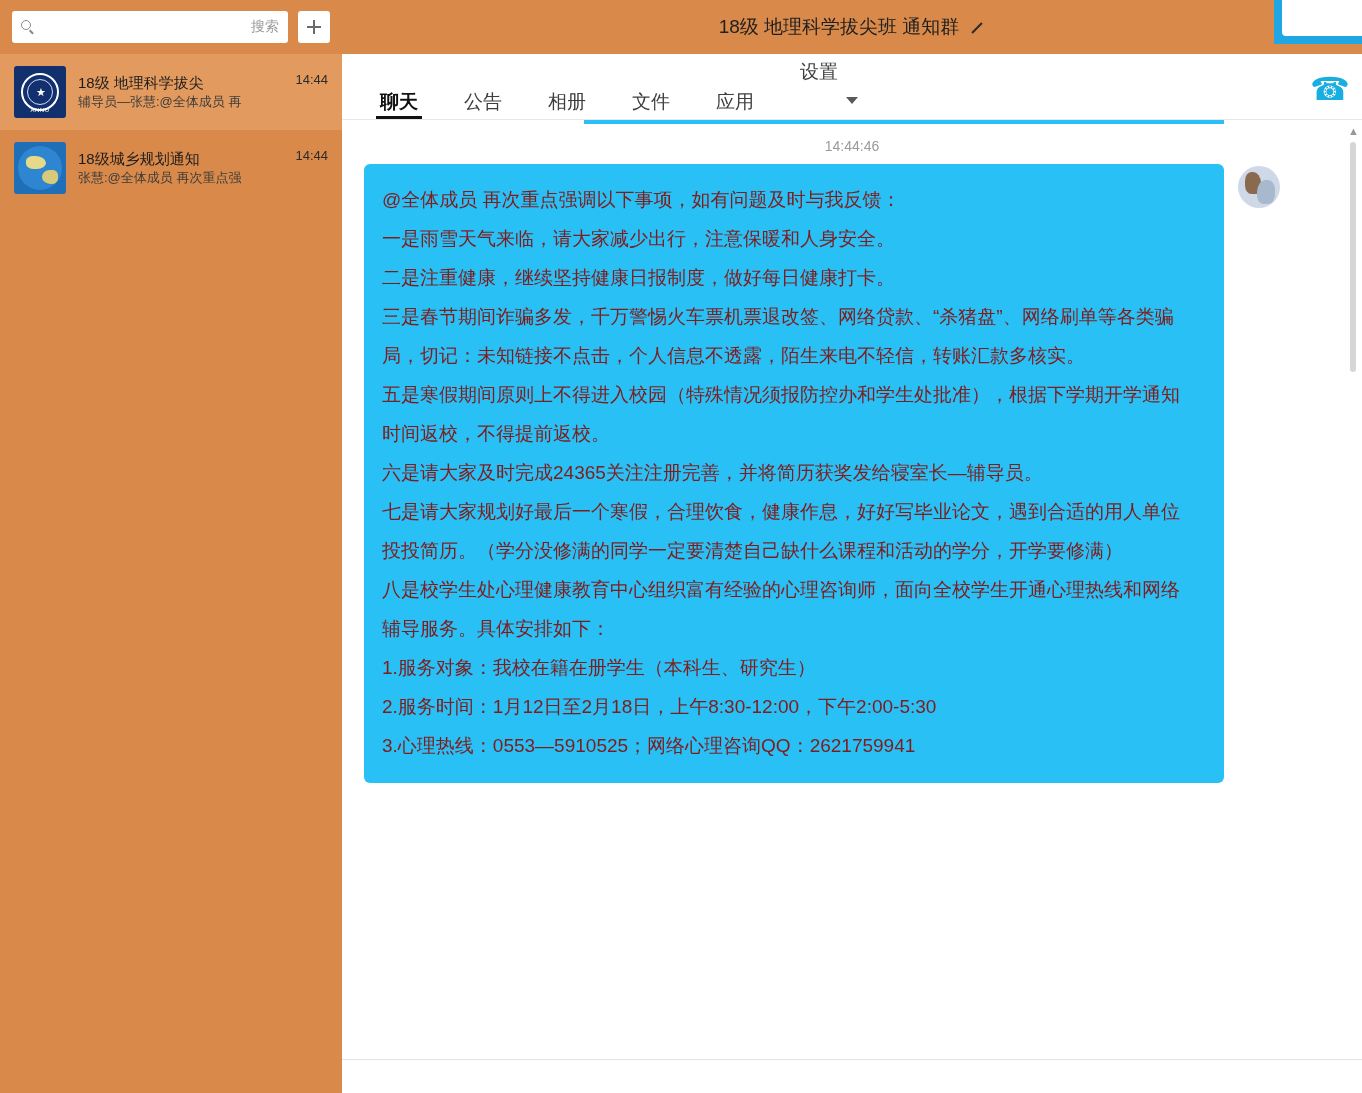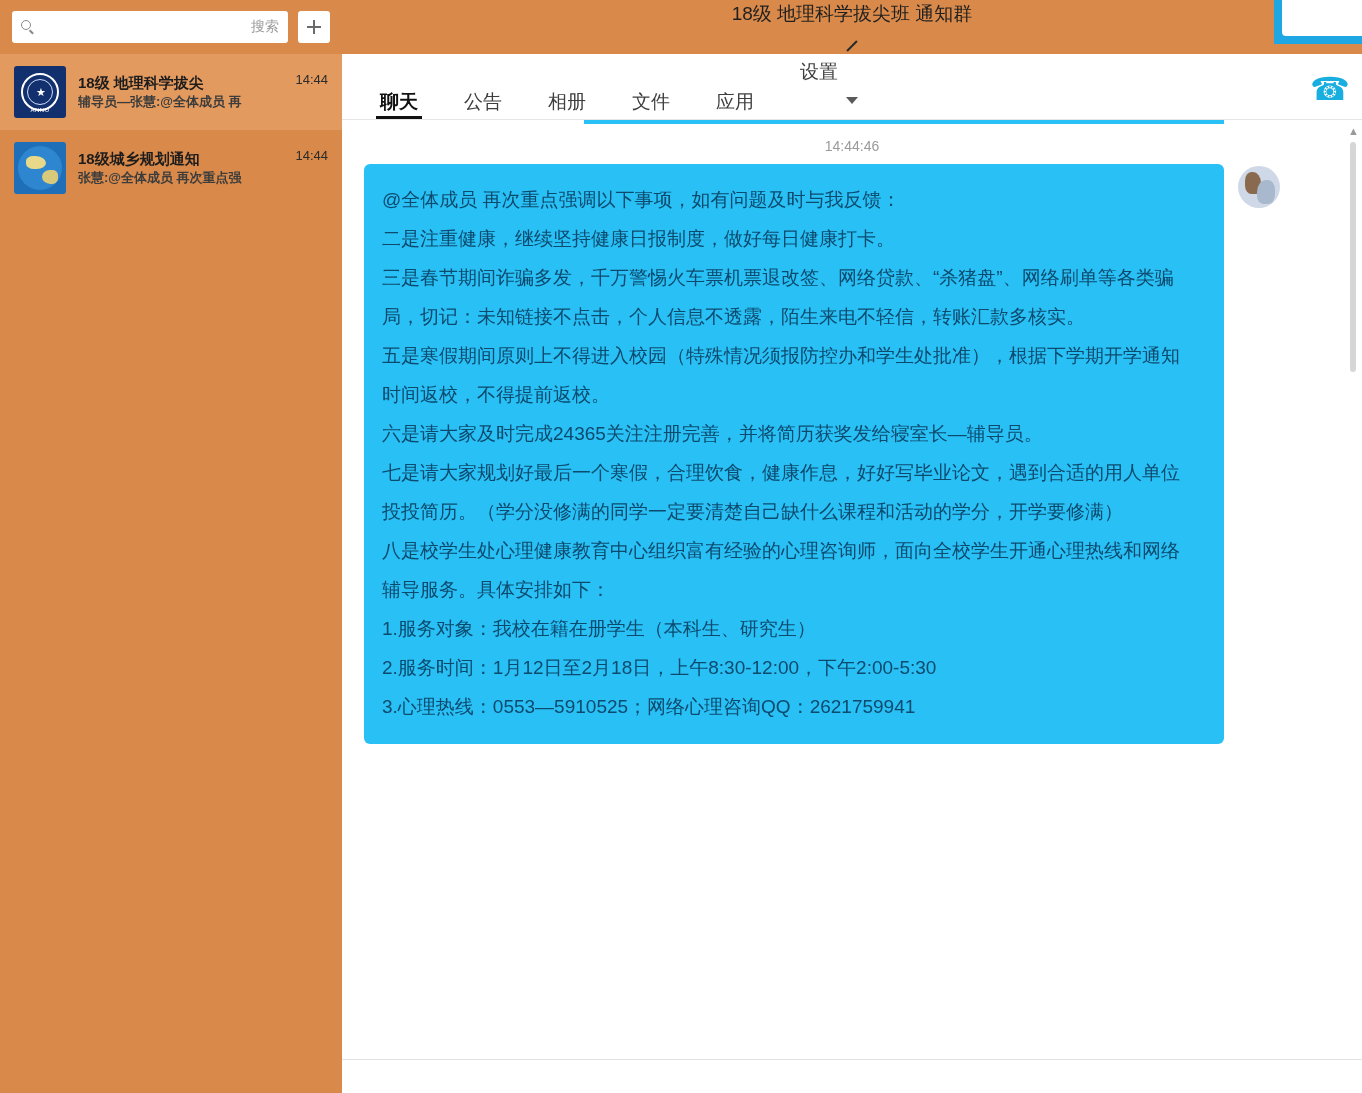--- a/index.html
+++ b/index.html
@@ -164,21 +164,20 @@
     left: 24px; top: 24px;
     width: 16px; height: 14px;
     background: #d9c97a;
     border-radius: 55% 40% 45% 60%;
   }
   .chat-meta {
     flex: 1;
     min-width: 0;
     display: flex;
     flex-direction: column;
-    font-weight: bold;
   }
   .chat-title {
     font-size: 15px;
     color: #1c1c1c;
     white-space: nowrap;
     overflow: hidden;
   }
   .chat-sub {
     font-size: 13px;
     color: #3c3c3c;
@@ -203,21 +202,20 @@
     position: relative;
   }
   .titlebar {
     height: 54px;
     background: #d98a4a;
     display: flex;
     align-items: center;
     justify-content: center;
     gap: 10px;
     position: relative;
-    flex-direction: column;
   }
   .titlebar .title {
     font-size: 19px;
     color: #1f1f1f;
   }
   .pencil-icon {
     width: 16px; height: 16px;
     position: relative;
     display: inline-block;
   }
@@ -317,21 +315,21 @@
   .msg-row {
     display: flex;
     align-items: flex-start;
     gap: 14px;
   }
   .bubble {
     flex: 1;
     background: #29c0f5;
     border-radius: 6px;
     padding: 16px 28px 18px 18px;
-    color: #0c4a6e;
+    color: #7f1d1d;
     font-size: 19px;
     line-height: 39px;
     max-width: 860px;
   }
   .bubble p { margin: 0; }
   .msg-avatar {
     width: 42px; height: 42px;
     flex: 0 0 42px;
     border-radius: 50%;
     background: #cfd8e6;
@@ -462,20 +460,21 @@
     <div class="chat-area">
       <div class="msg-scroll">
 
         <div class="prev-bubble"></div>
 
         <div class="timestamp">14:44:46</div>
 
         <div class="msg-row">
           <div class="bubble">
             <p>@全体成员 再次重点强调以下事项，如有问题及时与我反馈：</p>
+            <p>一是雨雪天气来临，请大家减少出行，注意保暖和人身安全。</p>
             <p>二是注重健康，继续坚持健康日报制度，做好每日健康打卡。</p>
             <p>三是春节期间诈骗多发，千万警惕火车票机票退改签、网络贷款、“杀猪盘”、网络刷单等各类骗局，切记：未知链接不点击，个人信息不透露，陌生来电不轻信，转账汇款多核实。</p>
             <p>五是寒假期间原则上不得进入校园（特殊情况须报防控办和学生处批准），根据下学期开学通知时间返校，不得提前返校。</p>
             <p>六是请大家及时完成24365关注注册完善，并将简历获奖发给寝室长—辅导员。</p>
             <p>七是请大家规划好最后一个寒假，合理饮食，健康作息，好好写毕业论文，遇到合适的用人单位投投简历。（学分没修满的同学一定要清楚自己缺什么课程和活动的学分，开学要修满）</p>
             <p>八是校学生处心理健康教育中心组织富有经验的心理咨询师，面向全校学生开通心理热线和网络辅导服务。具体安排如下：</p>
             <p>1.服务对象：我校在籍在册学生（本科生、研究生）</p>
             <p>2.服务时间：1月12日至2月18日，上午8:30-12:00，下午2:00-5:30</p>
             <p>3.心理热线：0553—5910525；网络心理咨询QQ：2621759941</p>
           </div>

